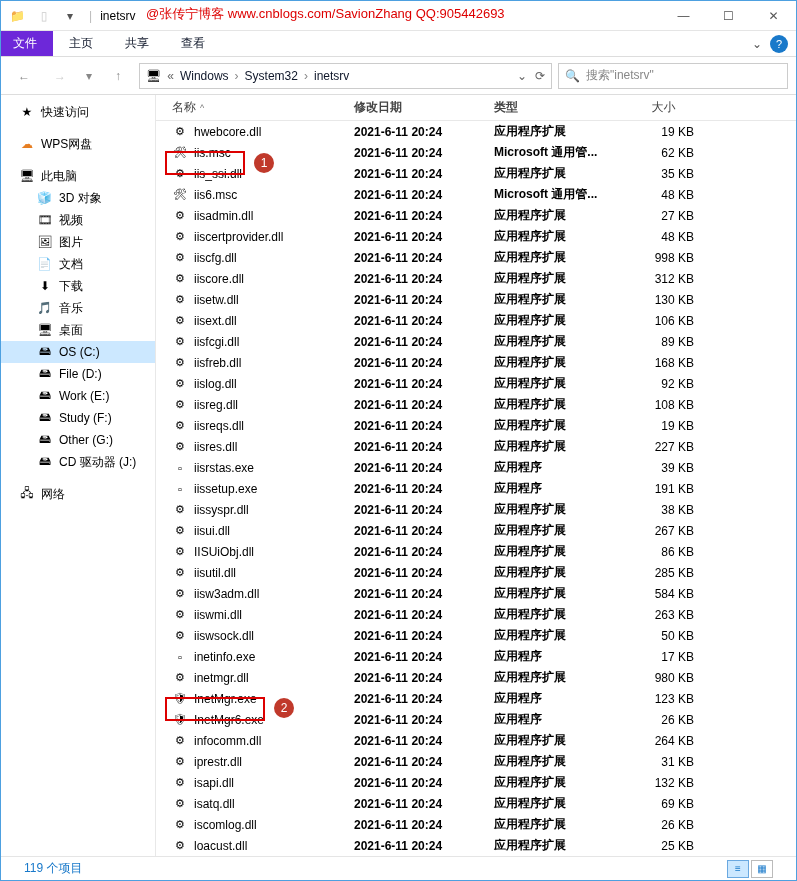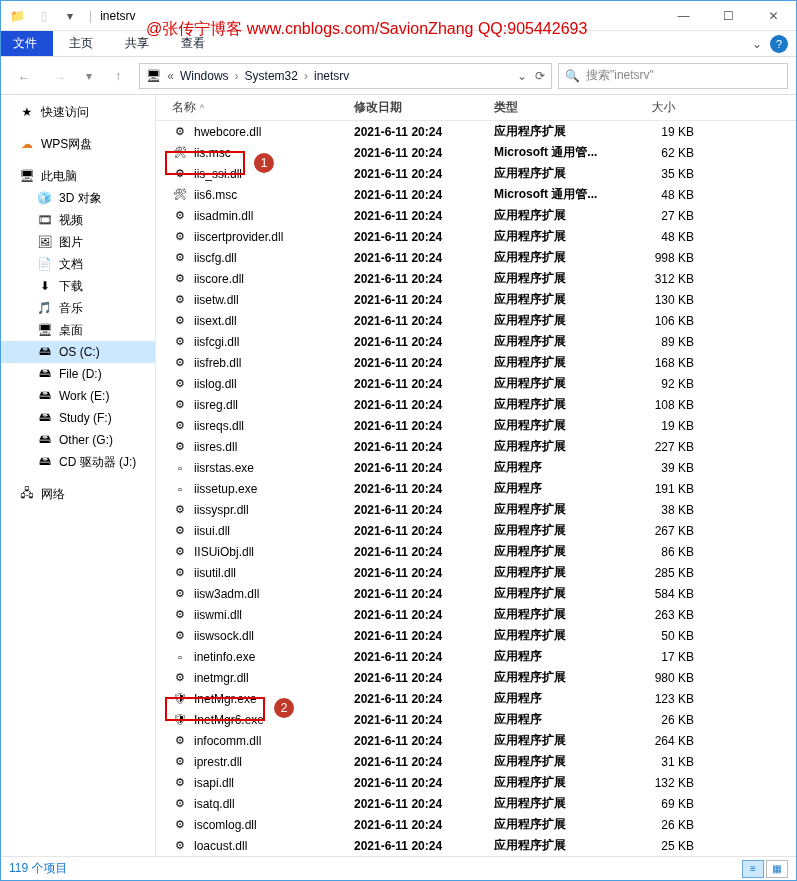--- a/index.html
+++ b/index.html
@@ -4,28 +4,28 @@
 <style>
 * { box-sizing: border-box; margin: 0; padding: 0; font-family: "Microsoft YaHei", "Segoe UI", sans-serif; }
 body { width: 797px; height: 881px; background: #fff; font-size: 12px; color: #000; overflow: hidden; border: 1px solid #4da0e0; position: relative; }
 
 
 .titlebar { height: 30px; display: flex; align-items: center; background: #fff; border-bottom: 1px solid #e5e5e5; }
 .qat { display: flex; align-items: center; padding: 0 6px; gap: 4px; }
 .qat-item { width: 22px; height: 22px; display: flex; align-items: center; justify-content: center; }
 .title-sep { color: #bbb; margin: 0 4px; }
 .title-text { color: #000; }
-.watermark { position: absolute; left: 145px; top: 18px; color: #d00; font-size: 16px; font-weight: 400; z-index: 100; }
+.watermark { position: absolute; left: 145px; top: 4px; color: #d00; font-size: 13px; font-weight: 400; z-index: 100; }
 .winbtns { margin-left: auto; display: flex; }
 .winbtn { width: 45px; height: 30px; display: flex; align-items: center; justify-content: center; color: #555; }
 
 
 .ribbon { height: 26px; display: flex; align-items: stretch; border-bottom: 1px solid #ddd; }
 .tab { padding: 0 16px; display: flex; align-items: center; font-size: 12px; cursor: pointer; }
-.tab.file { background: #1d4ed8; color: #fff; padding-left: 12px; }
+.tab.file { background: #6d28d9; color: #fff; padding-left: 12px; }
 .tab.normal { color: #0f172a; }
 .ribbon-right { margin-left: auto; display: flex; align-items: center; padding-right: 8px; gap: 8px; }
 .helpicon { width: 18px; height: 18px; border-radius: 50%; background: #1979ca; color: #fff; display: flex; align-items: center; justify-content: center; font-size: 11px; }
 
 
 .navbar { height: 38px; display: flex; align-items: center; padding: 4px 8px; gap: 6px; border-bottom: 1px solid #ddd; }
 .navarrow { width: 30px; height: 28px; display: flex; align-items: center; justify-content: center; color: #888; }
 .addrbox { flex: 1 1 auto; height: 26px; border: 1px solid #ccc; display: flex; align-items: center; padding: 0 6px; gap: 6px; }
 .crumb { color: #0f172a; }
 .crumb.grey { color: #666; }
@@ -59,21 +59,21 @@
 .row .name .ico { width: 16px; height: 16px; flex: 0 0 16px; display: flex; align-items: center; justify-content: center; font-size: 11px; }
 .row .size { text-align: right; padding-right: 32px; }
 .hlbox { position: absolute; border: 2px solid #d00; pointer-events: none; }
 .hlbox.b1 { left: 164px; top: 150px; width: 80px; height: 24px; }
 .hlbox.b2 { left: 164px; top: 696px; width: 100px; height: 24px; }
 .badge { position: absolute; width: 20px; height: 20px; border-radius: 50%; background: #c0392b; color: #fff; display: flex; align-items: center; justify-content: center; font-size: 12px; z-index: 20; }
 .badge.b1 { left: 253px; top: 152px; }
 .badge.b2 { left: 273px; top: 697px; }
 
 
-.status { height: 24px; border-top: 1px solid #e5e5e5; display: flex; align-items: center; padding: 0 8px; font-size: 12px; color: #1979ca; }
+.status { height: 24px; border-top: 1px solid #e5e5e5; display: flex; align-items: center; padding: 0 23px; font-size: 12px; color: #1979ca; }
 .status-right { margin-left: auto; display: flex; gap: 2px; }
 .viewbtn { width: 22px; height: 18px; border: 1px solid #bbb; display: flex; align-items: center; justify-content: center; font-size: 10px; }
 .viewbtn.active { background: #cce8ff; border-color: #6aa8e0; }
 
 </style>
 </head>
 <body>
 
 <div class="watermark">@张传宁博客 www.cnblogs.com/SavionZhang  QQ:905442693</div>
 

